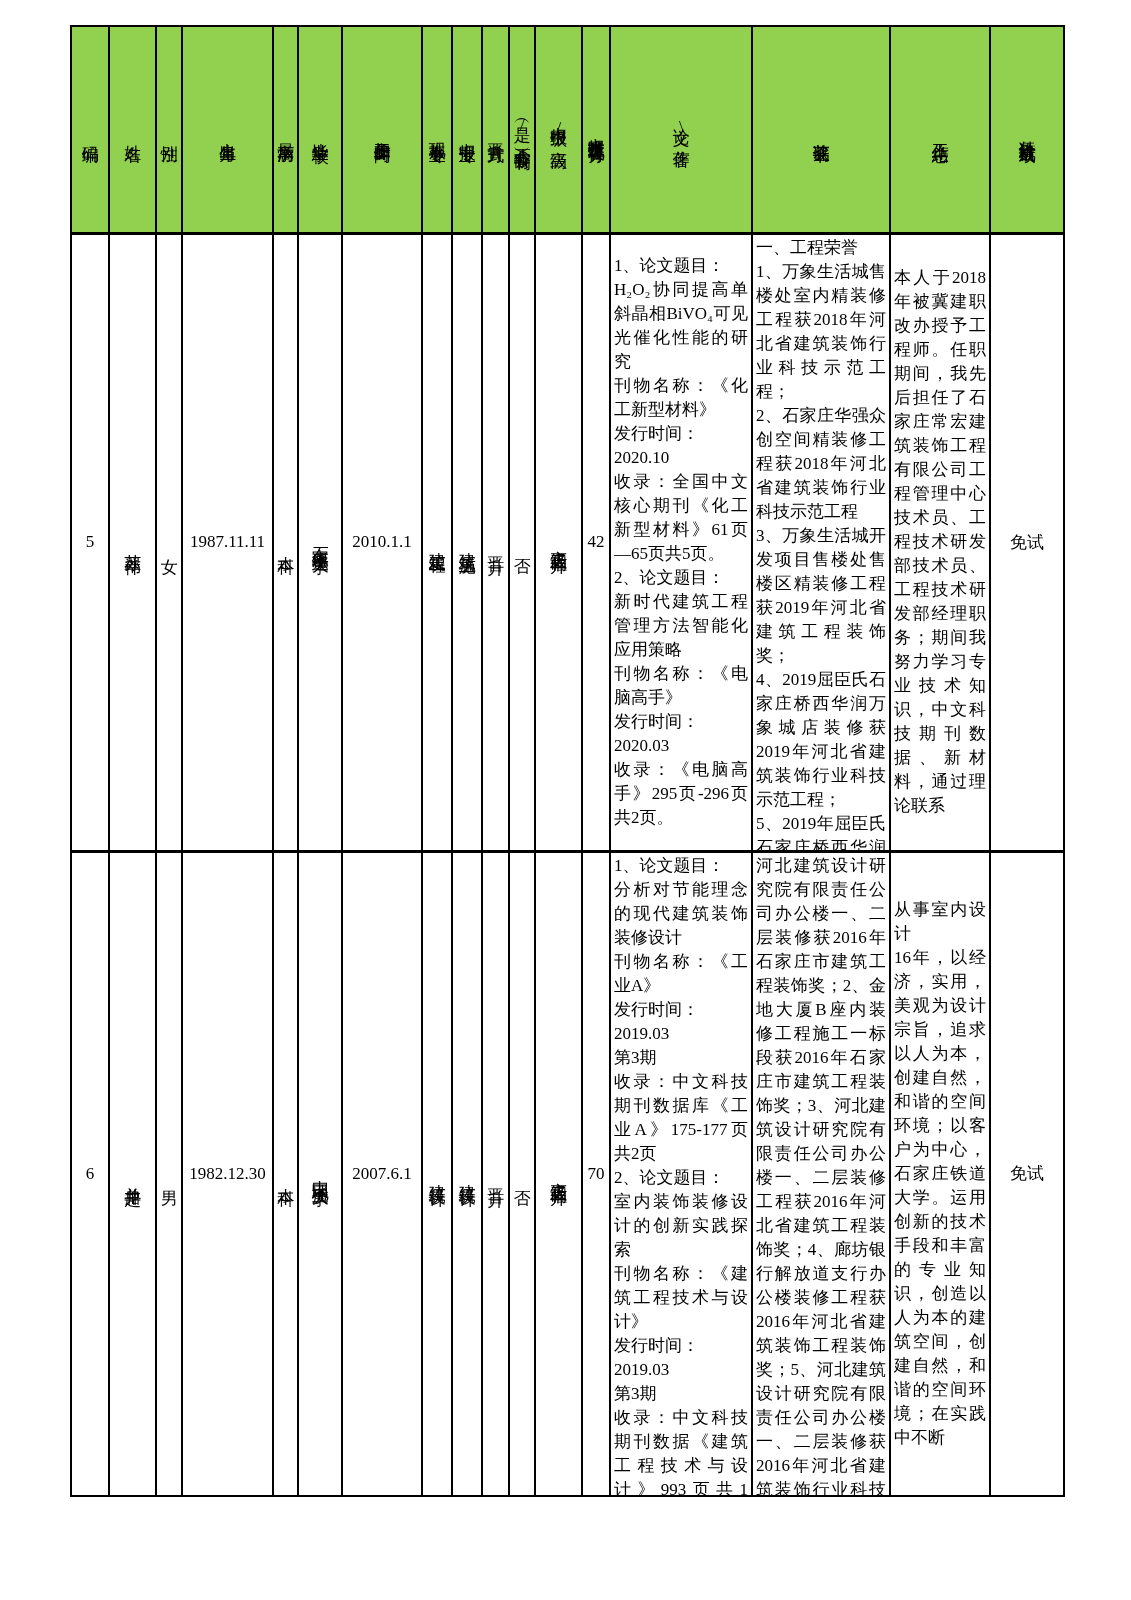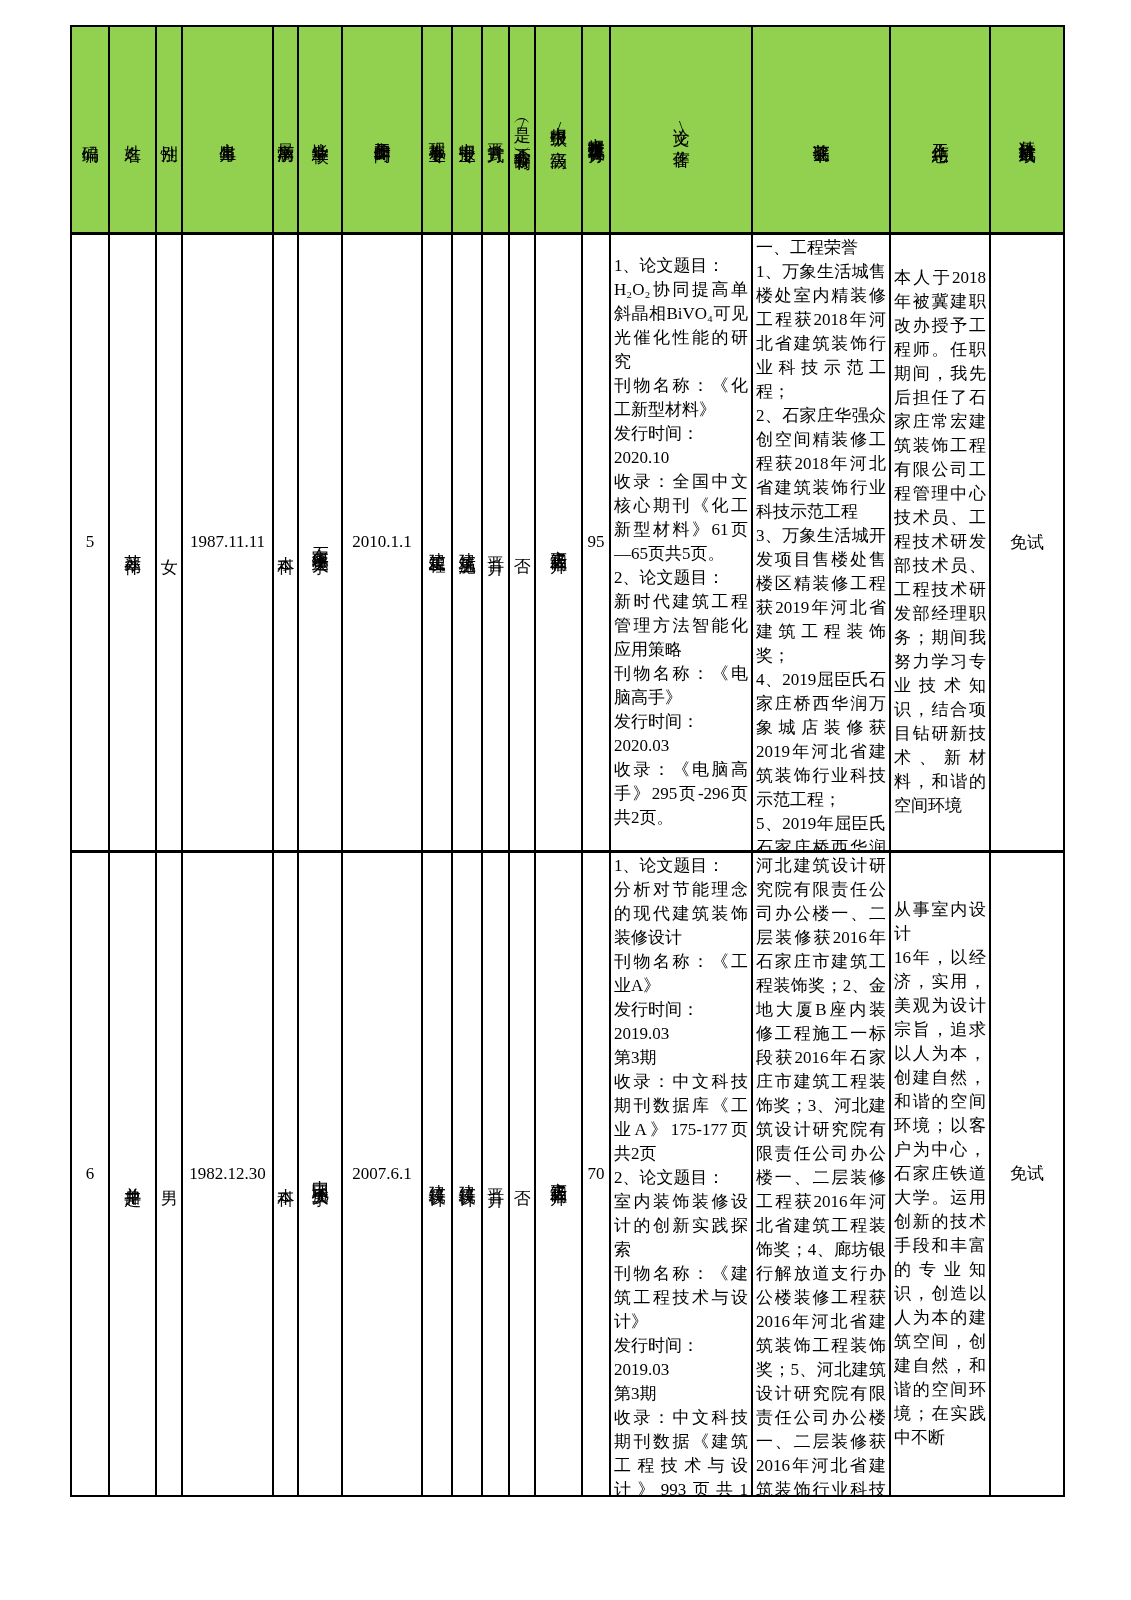--- a/index.html
+++ b/index.html
@@ -72,21 +72,21 @@
         <td><span class="vtxt">女</span></td>
         <td class="h">1987.11.11</td>
         <td><span class="vtxt">本科</span></td>
         <td><span class="vtxt">石家庄铁道大学</span></td>
         <td class="h">2010.1.1</td>
         <td><span class="vtxt">建筑工程</span></td>
         <td><span class="vtxt">建筑施工</span></td>
         <td><span class="vtxt">晋升</span></td>
         <td><span class="vtxt">否</span></td>
         <td><span class="vtxt">高级工程师</span></td>
-        <td class="h">95</td>
+        <td class="h">42</td>
         <td class="cell-long">
             <div class="clip">
               <div class="txt">1、论文题目：
 H₂O₂协同提高单斜晶相BiVO₄可见光催化性能的研究
 刊物名称：《化工新型材料》
 发行时间：
 2020.10
 收录：全国中文核心期刊《化工新型材料》61页—65页共5页。
 2、论文题目：
 新时代建筑工程管理方法智能化应用策略
@@ -101,21 +101,21 @@
               <div class="txt">一、工程荣誉
 1、万象生活城售楼处室内精装修工程获2018年河北省建筑装饰行业科技示范工程；
 2、石家庄华强众创空间精装修工程获2018年河北省建筑装饰行业科技示范工程
 3、万象生活城开发项目售楼处售楼区精装修工程获2019年河北省建筑工程装饰奖；
 4、2019屈臣氏石家庄桥西华润万象城店装修获2019年河北省建筑装饰行业科技示范工程；
 5、2019年屈臣氏石家庄桥西华润万象城店装修获2019年度石家庄</div>
             </div>
           </td>
         <td class="cell-long">
             <div class="clip">
-              <div class="txt">本人于2018年被冀建职改办授予工程师。任职期间，我先后担任了石家庄常宏建筑装饰工程有限公司工程管理中心技术员、工程技术研发部技术员、工程技术研发部经理职务；期间我努力学习专业技术知识，结合项目钻研新技术、新材料，和谐的空间环境</div>
+              <div class="txt">本人于2018年被冀建职改办授予工程师。任职期间，我先后担任了石家庄常宏建筑装饰工程有限公司工程管理中心技术员、工程技术研发部技术员、工程技术研发部经理职务；期间我努力学习专业技术知识，中文科技期刊数据、新材料，通过理论联系</div>
             </div>
           </td>
         <td class="h">免试</td>
       </tr>
       <tr style="height:645px" class="row2">
         <td class="h">6</td>
         <td><span class="vtxt">单井超</span></td>
         <td><span class="vtxt">男</span></td>
         <td class="h">1982.12.30</td>
         <td><span class="vtxt">本科</span></td>

